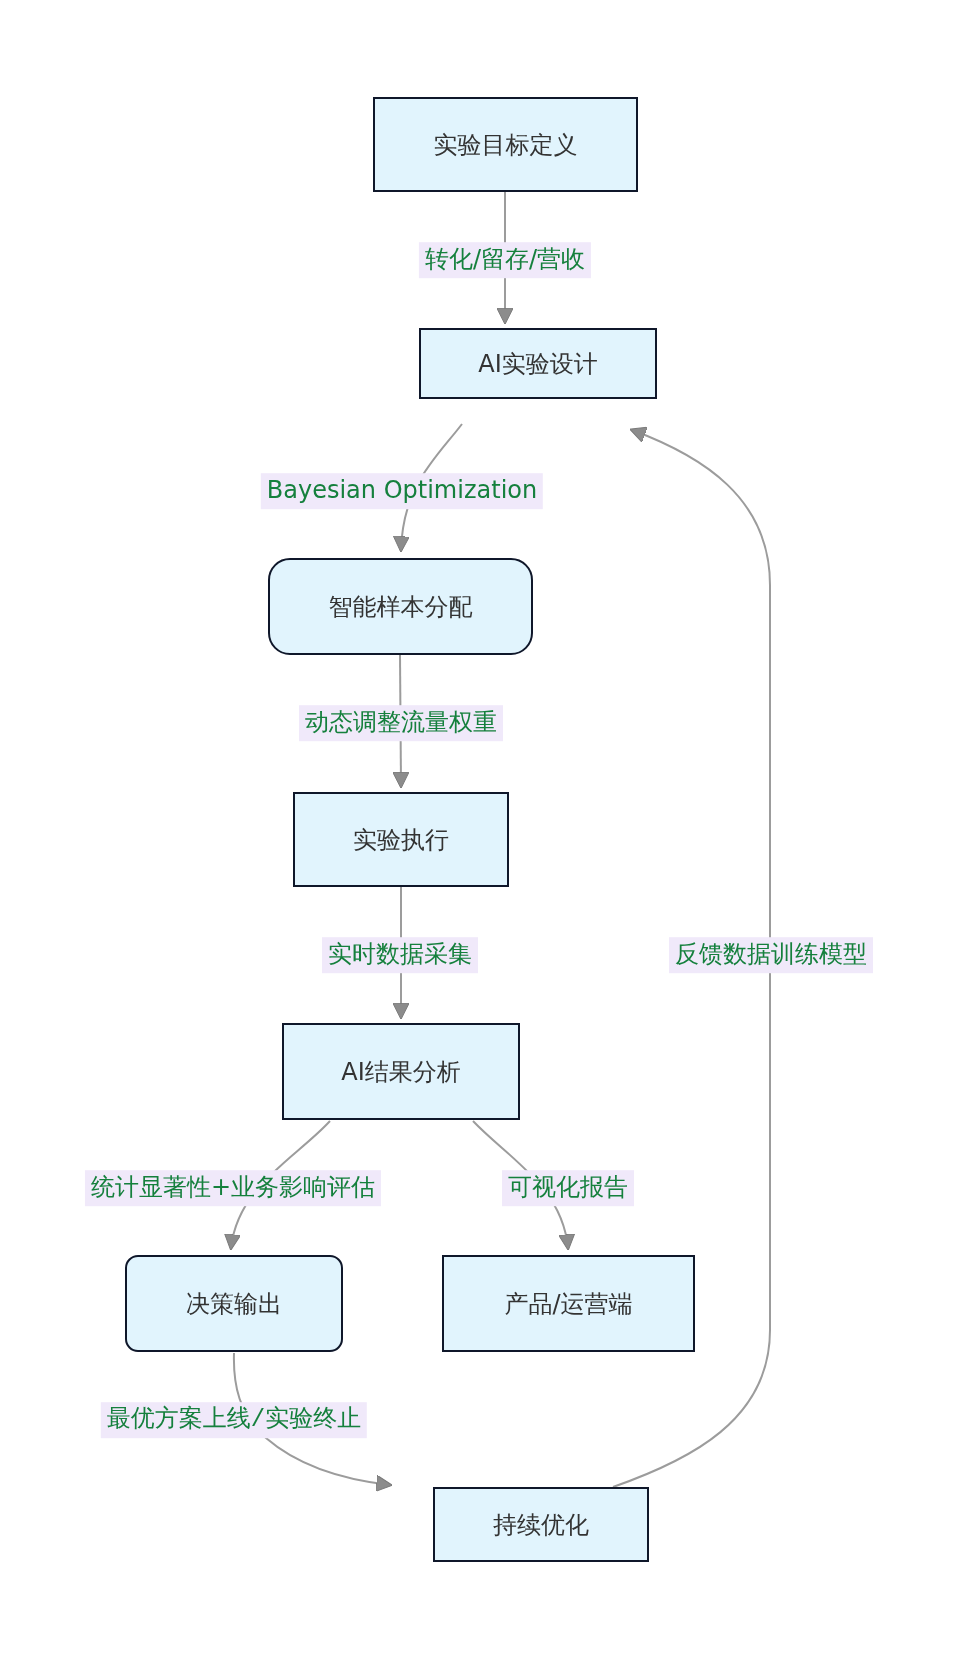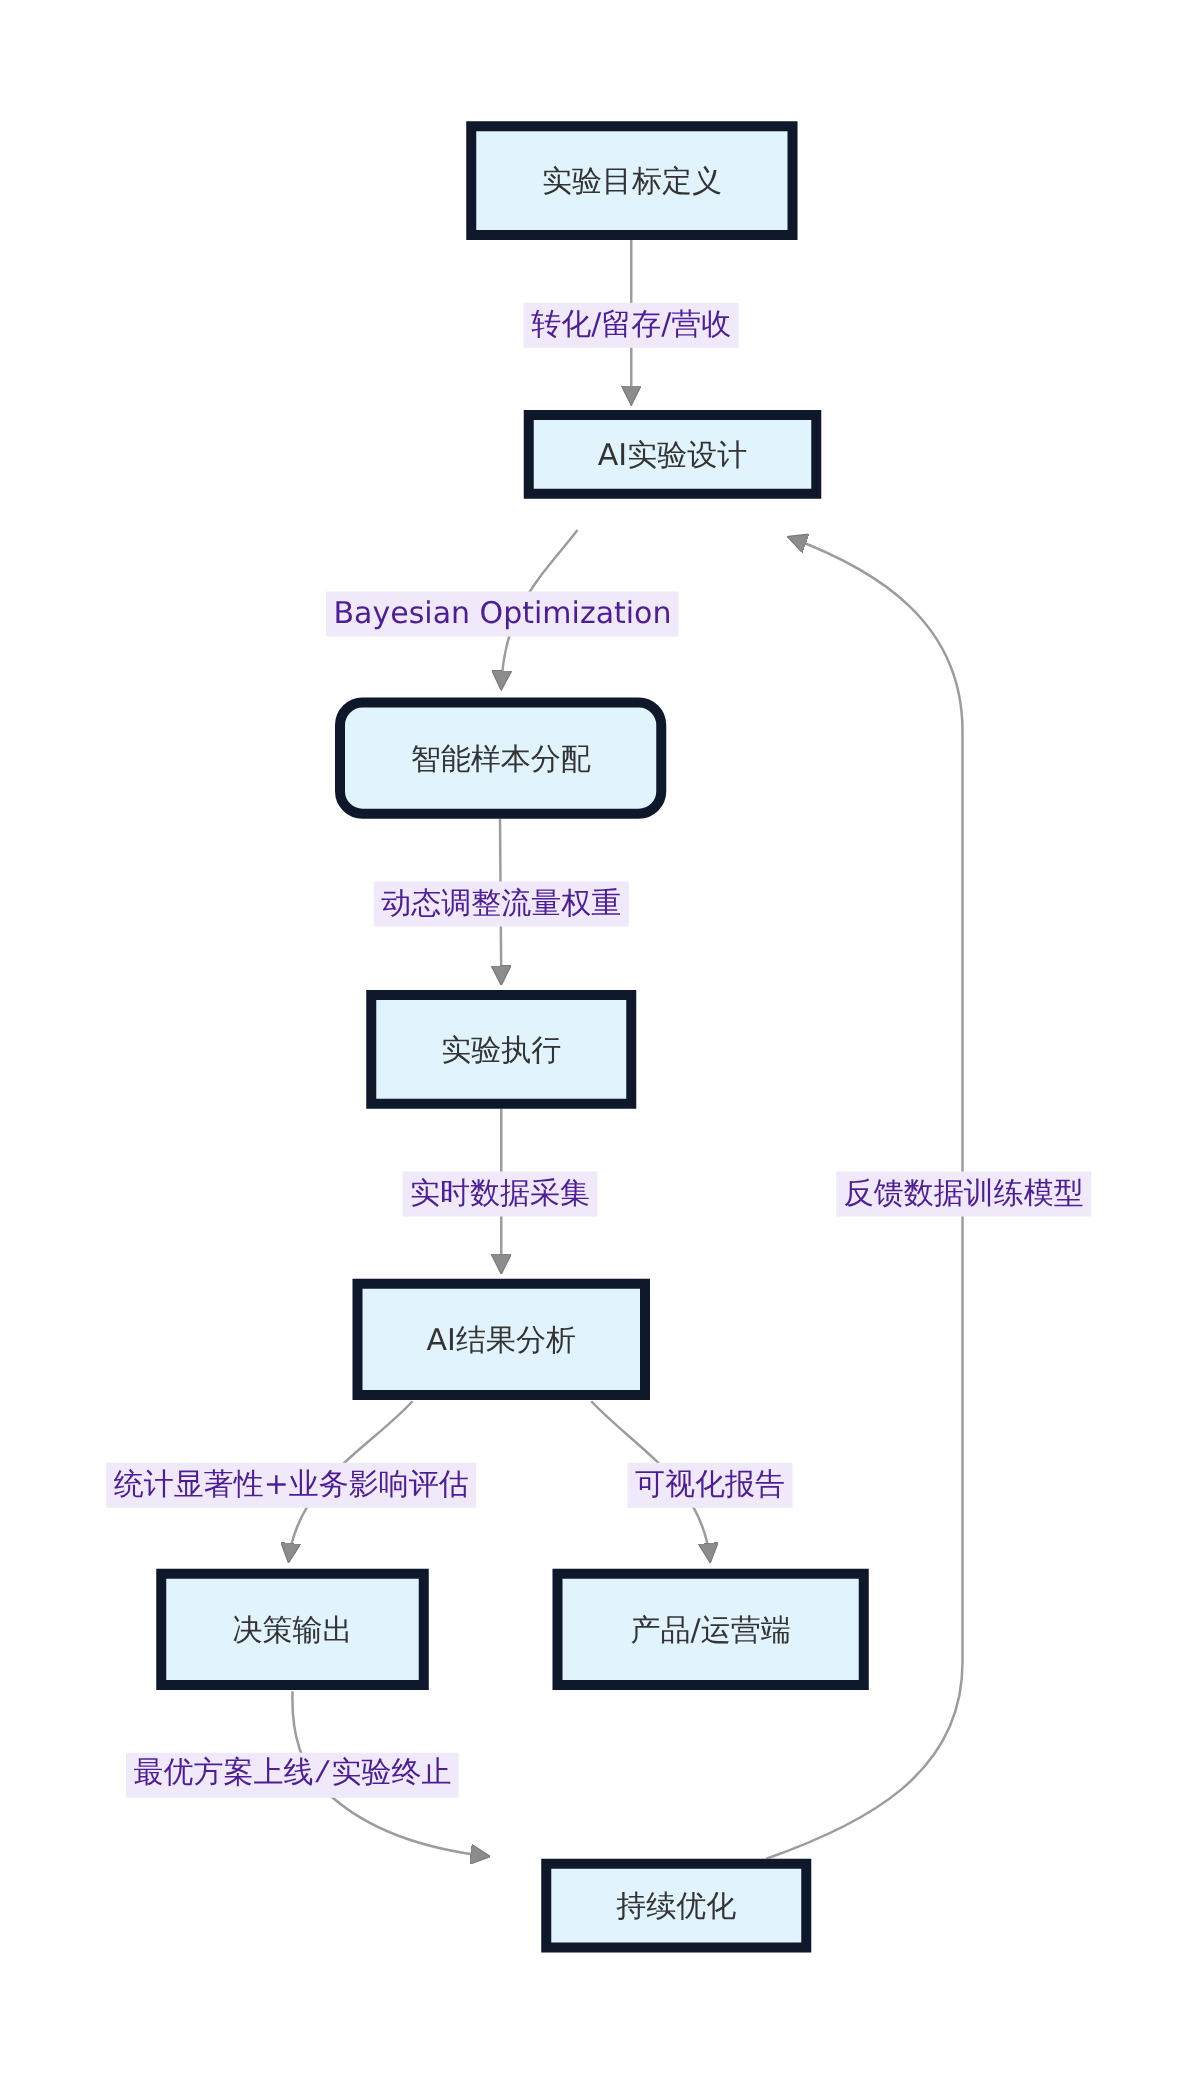--- a/index.html
+++ b/index.html
@@ -22,34 +22,34 @@
   }
   .edge {
     fill: none;
     stroke: #9c9c9c;
     stroke-width: 2px;
   }
   .node {
     position: absolute;
     box-sizing: border-box;
     background: #e1f4fd;
-    border: 8px solid #0f172a;
+    border: 2px solid #0f172a;
     color: #333333;
     font-size: 24px;
     display: flex;
     align-items: center;
     justify-content: center;
     text-align: center;
     white-space: nowrap;
   }
   .edge-label {
     position: absolute;
     transform: translate(-50%, -50%);
     background: #f0e9fa;
-    color: #4c1d95;
+    color: #15803d;
     font-size: 24px;
     line-height: 1.4;
     padding: 1px 6px;
     white-space: nowrap;
     text-align: center;
   }
 </style>
 </head>
 <body>
 
@@ -75,21 +75,21 @@
   <div class="node" style="left:373px; top:97px;  width:265px; height:95px;">实验目标定义</div>
 
   <div class="node" style="left:386px; top:328px; width:238px; height:71px;margin-left:33px;">AI实验设计</div>
 
   <div class="node" style="left:268px; top:558px; width:265px; height:97px;border-radius:22px;">智能样本分配</div>
 
   <div class="node" style="left:282px; top:1023px; width:238px; height:97px;">AI结果分析</div>
 
   <div class="node" style="left:293px; top:792px; width:216px; height:95px;">实验执行</div>
 
-  <div class="node" style="left:125px; top:1255px; width:218px; height:97px;">决策输出</div>
+  <div class="node" style="left:125px; top:1255px; width:218px; height:97px;border-radius:13px;">决策输出</div>
 
   <div class="node" style="left:442px; top:1255px; width:253px; height:97px;">产品/运营端</div>
 
   <div class="node" style="left:397px; top:1487px; width:216px; height:75px;margin-left:36px;">持续优化</div>
 
   <div class="edge-label" style="left:505px; top:260px;">转化/留存/营收</div>
 
   <div class="edge-label" style="left:401px; top:723px;">动态调整流量权重</div>
 
   <div class="edge-label" style="left:402px; top:491px;">Bayesian Optimization</div>

